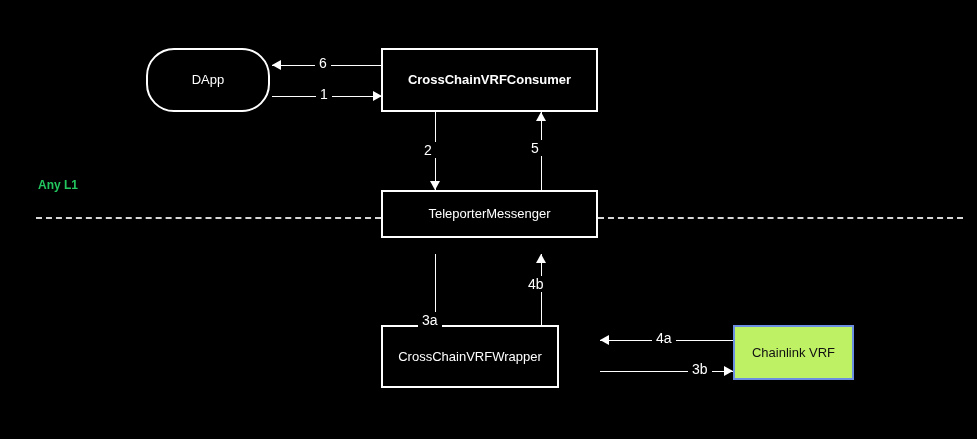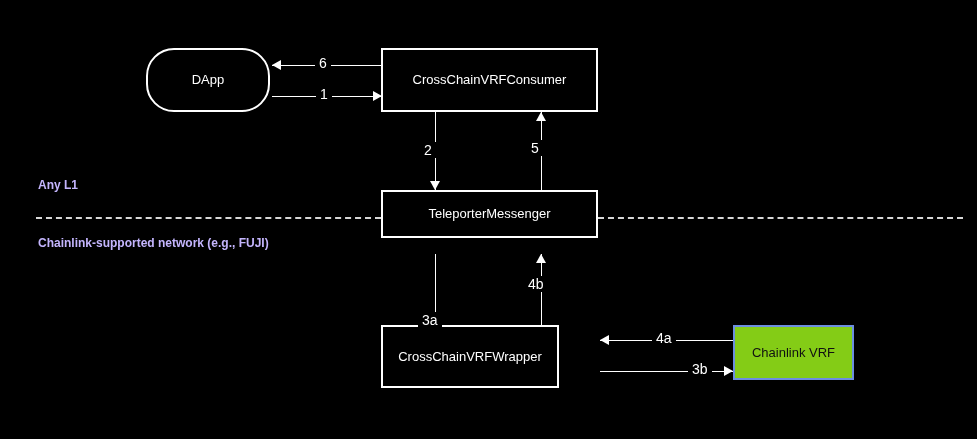--- a/index.html
+++ b/index.html
@@ -24,36 +24,36 @@
     font-size: 13px;
     display: flex;
     align-items: center;
     justify-content: center;
     text-align: center;
     line-height: 1.2;
     z-index: 4;
   }
   .node.accent {
     border: 2px solid #6c8ee0;
-    background: #84cc16;
+    background: #bef264;
     color: #111111;
   }
   .node-label {
     display: block;
   }
   
   .divider {
     position: absolute;
     height: 0;
     border-top: 2px dashed #d8d8d8;
     z-index: 2;
   }
   .zone-label {
     position: absolute;
-    color: #c4b5fd;
+    color: #22c55e;
     font-size: 12px;
     font-weight: bold;
     white-space: nowrap;
     z-index: 3;
   }
   
   .hline {
     position: absolute;
     height: 1px;
     background: #ffffff;
@@ -104,21 +104,20 @@
 </style>
 </head>
 <body>
 
 <div id="canvas">
 
   <div class="divider" style="left:36px; top:217px; width:345px;"></div>
   <div class="divider" style="left:598px; top:217px; width:365px;"></div>
 
   <div class="zone-label" style="left:38px; top:178px;">Any L1</div>
-  <div class="zone-label" style="left:38px; top:236px;">Chainlink-supported network (e.g., FUJI)</div>
 
   <div class="hline" style="left:272px; top:65px; width:110px;"></div>
   <div class="arrow left" style="left:272px; top:60px;"></div>
   <div class="edge-label" style="left:315px; top:55px;">6</div>
 
   <div class="hline" style="left:272px; top:96px; width:110px;"></div>
   <div class="arrow right" style="left:373px; top:91px;"></div>
   <div class="edge-label" style="left:316px; top:86px;">1</div>
 
   <div class="vline" style="left:435px; top:112px; height:78px;"></div>
@@ -142,21 +141,21 @@
   <div class="edge-label" style="left:652px; top:330px;">4a</div>
 
   <div class="hline" style="left:600px; top:371px; width:133px;"></div>
   <div class="arrow right" style="left:724px; top:366px;"></div>
   <div class="edge-label" style="left:652px; top:361px;margin-left:36px;">3b</div>
 
   <div class="node" style="left:146px; top:48px; width:124px; height:64px;border-radius:28px;">
     <span class="node-label">DApp</span>
   </div>
 
-  <div class="node" style="left:381px; top:48px; width:217px; height:64px;">
+  <div class="node" style="left:381px; top:48px; width:217px; height:64px;font-weight:bold;">
     <span class="node-label">CrossChainVRFConsumer</span>
   </div>
 
   <div class="node" style="left:381px; top:190px; width:217px; height:48px;">
     <span class="node-label">TeleporterMessenger</span>
   </div>
 
   <div class="node" style="left:381px; top:325px; width:178px; height:63px;">
     <span class="node-label">CrossChainVRFWrapper</span>
   </div>

